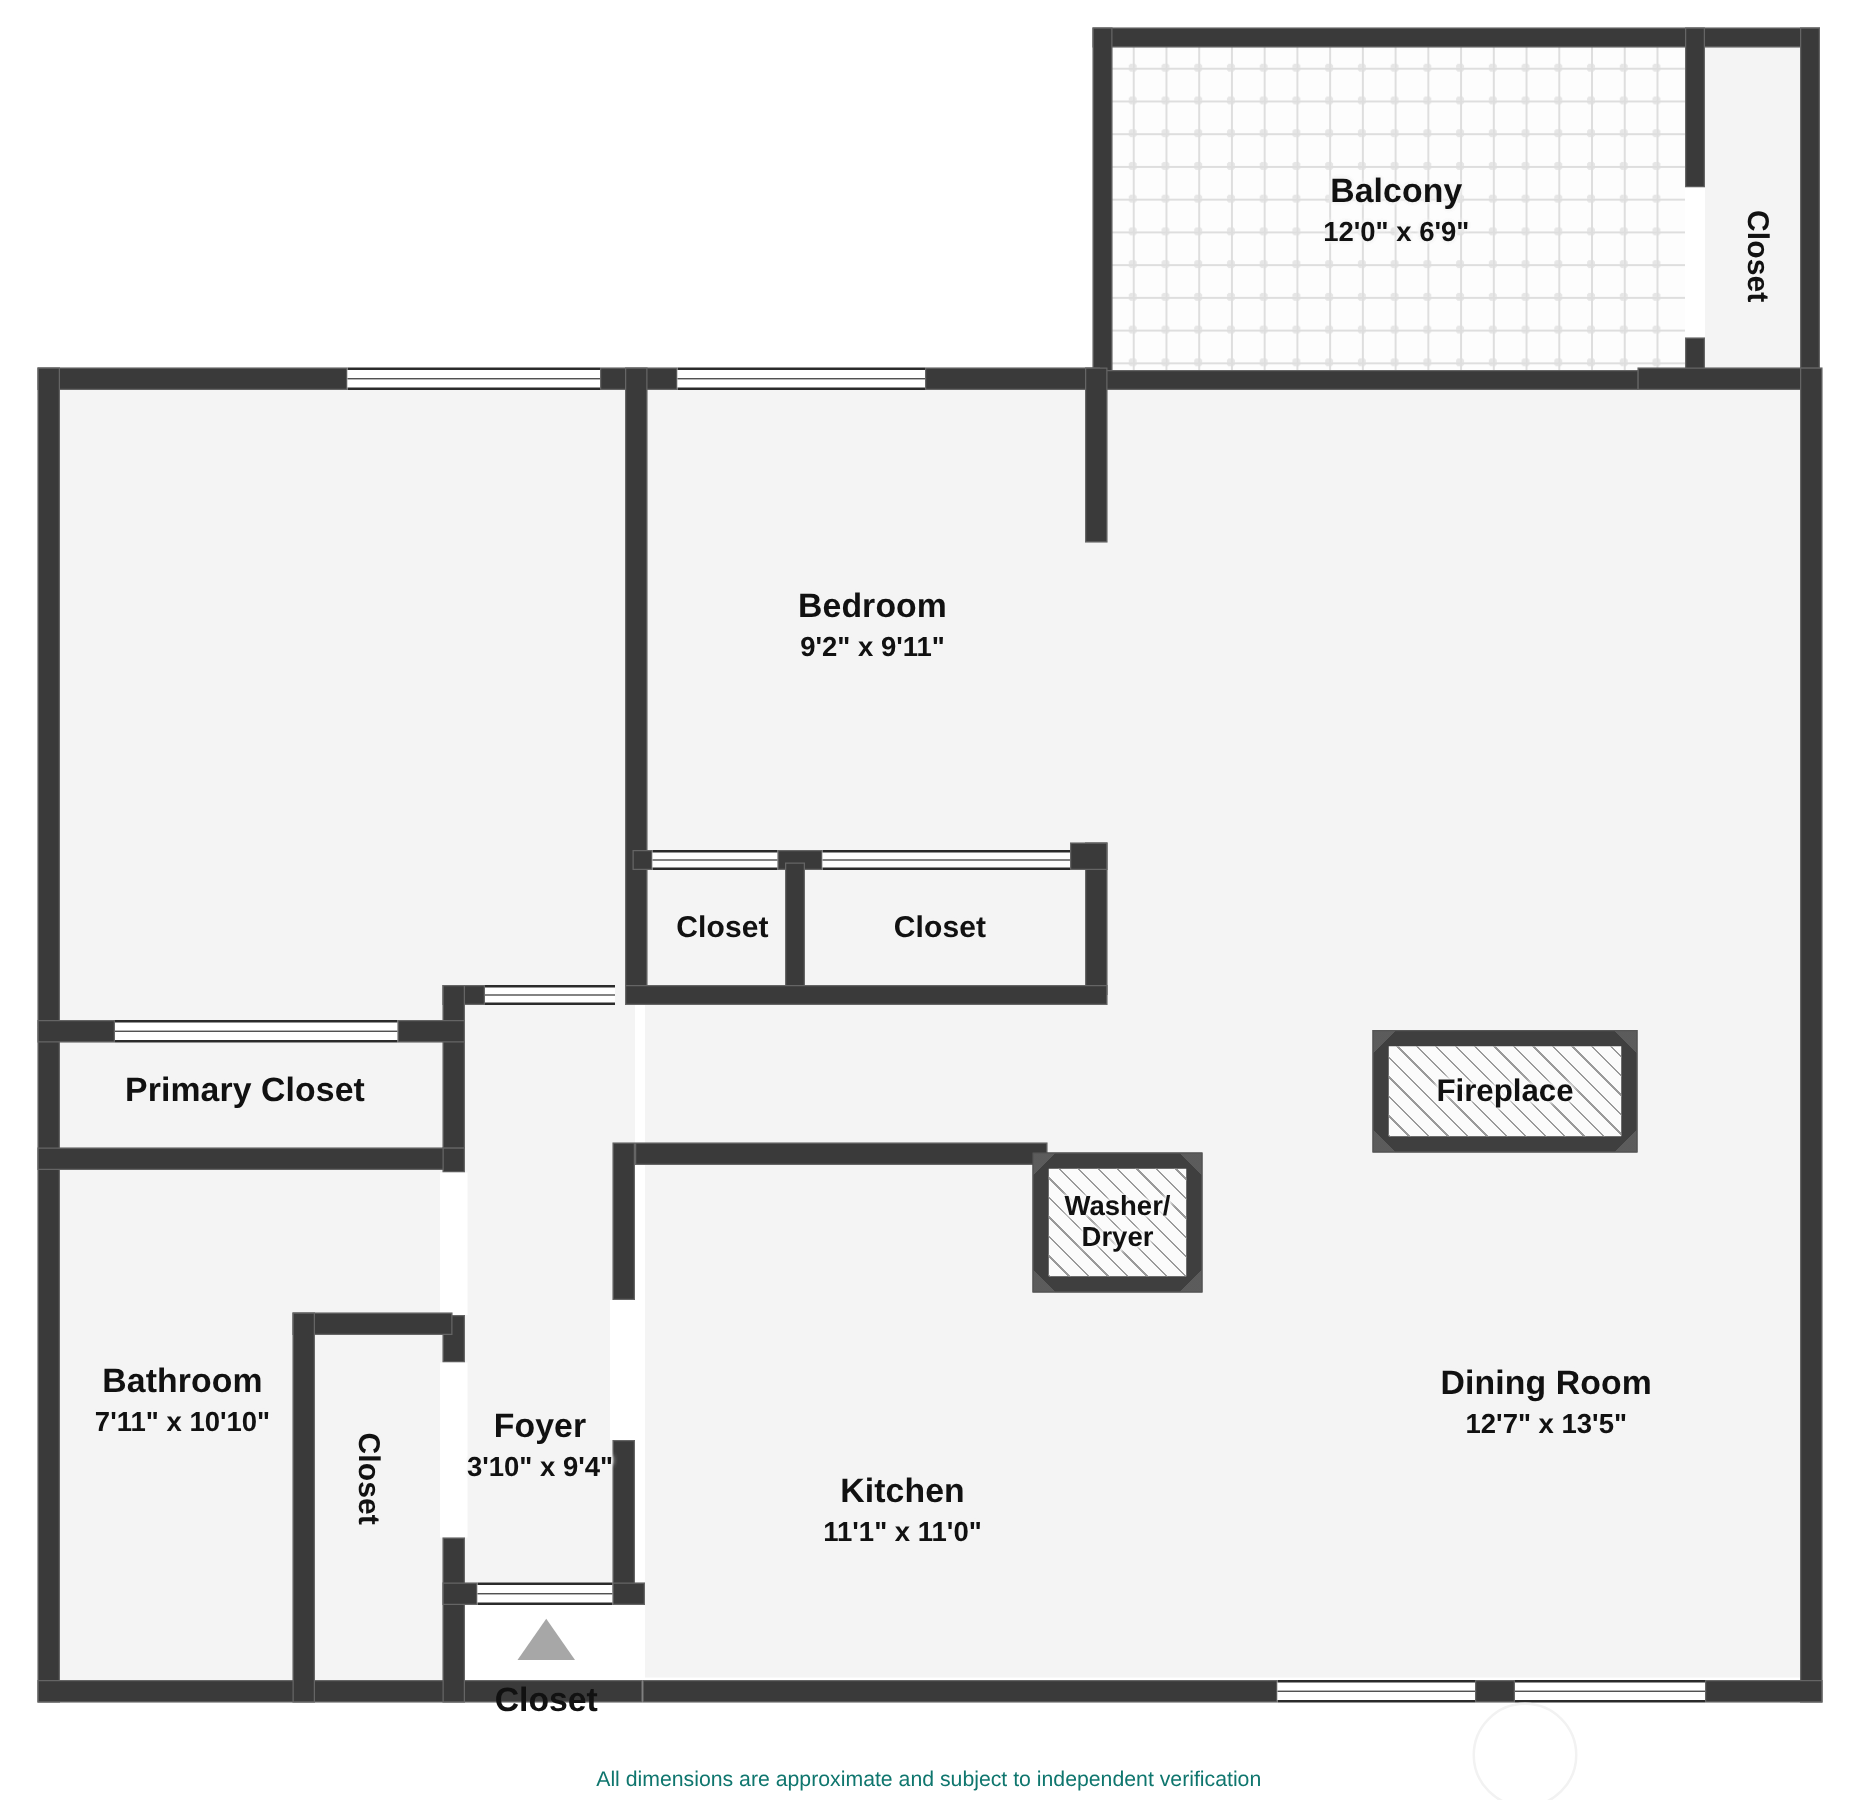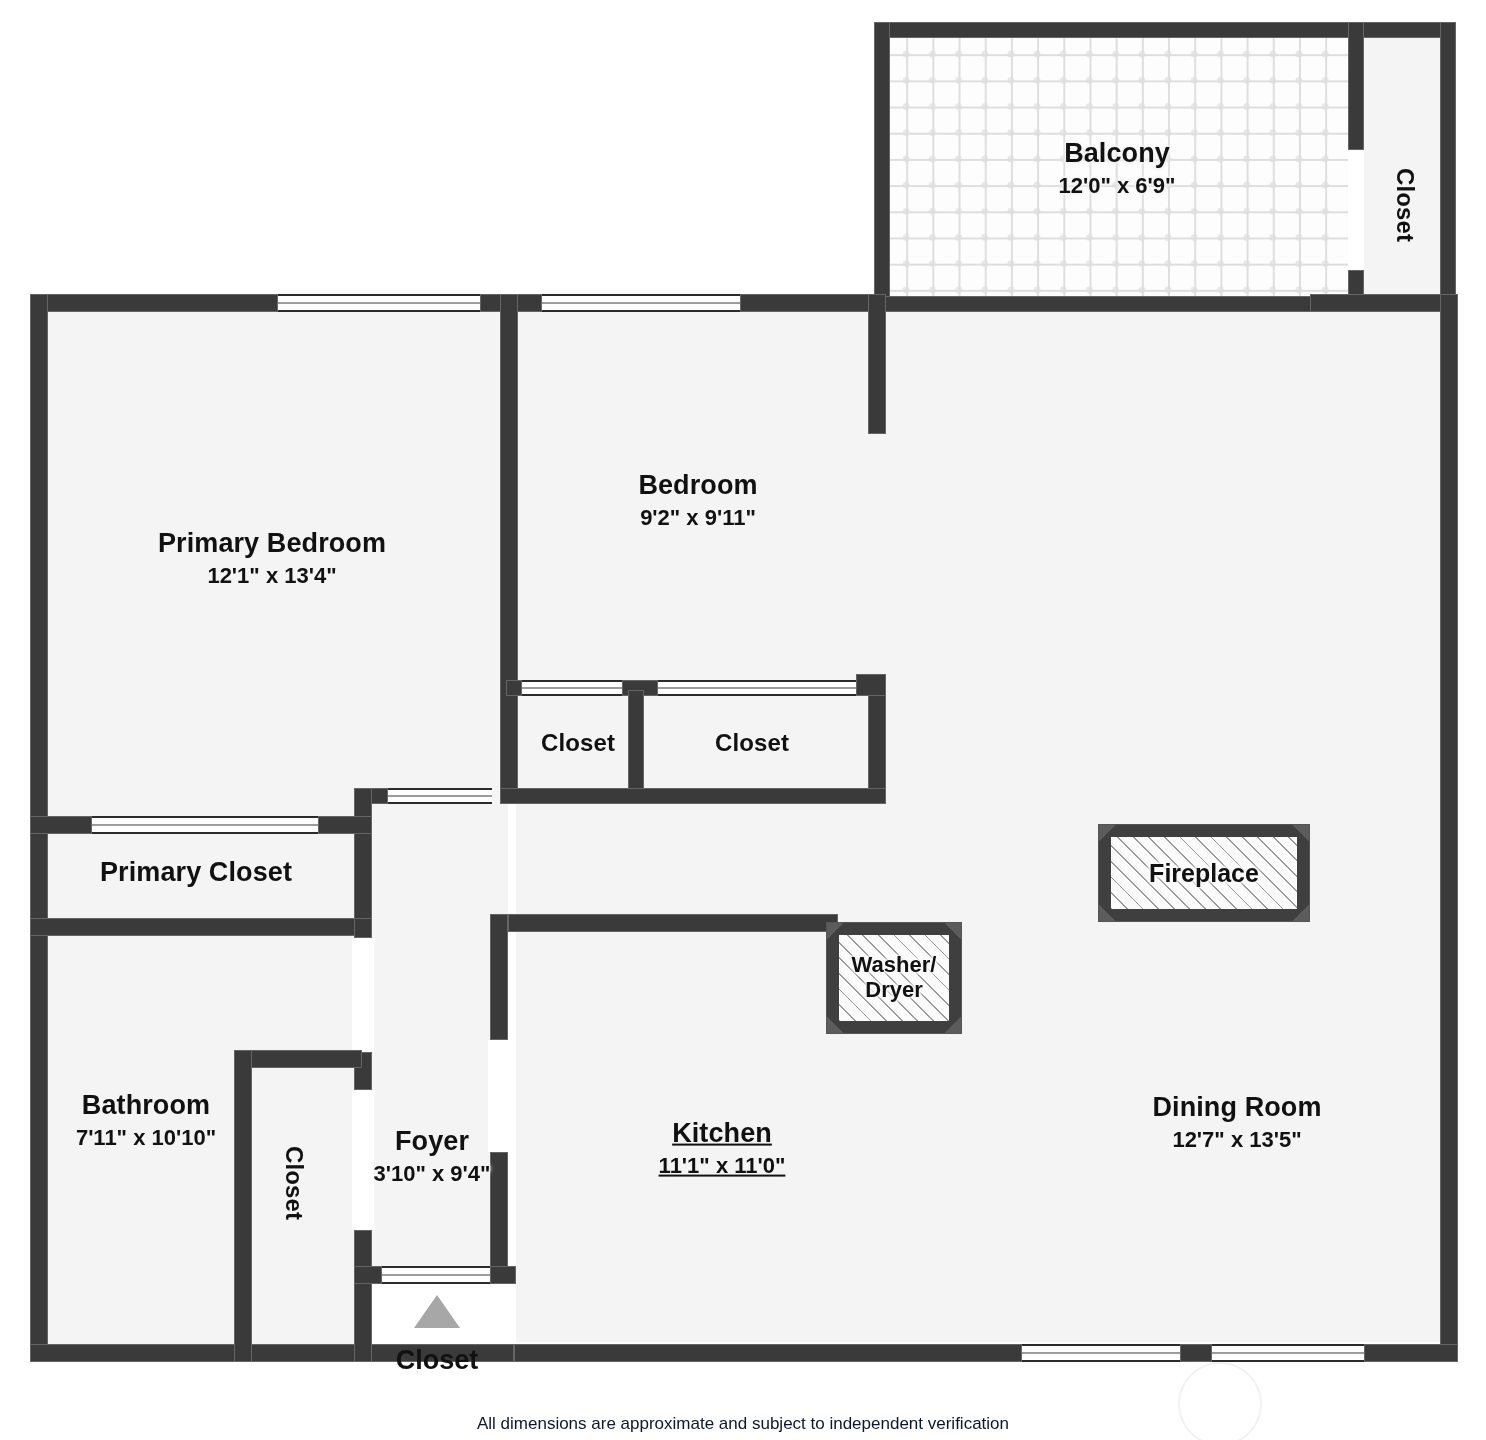--- a/index.html
+++ b/index.html
@@ -156,21 +156,21 @@
     border:2px solid #f2f2f2;
     border-radius:50%;
   }
 
   
   .footer{
     position:absolute;
     left:0;right:0;
     text-align:center;
     font-size:17px;
-    color:#0f172a;
+    color:#0f766e;
     font-family:"Liberation Sans","DejaVu Sans",sans-serif;
   }
 </style>
 </head>
 <body>
 
 <div id="plan">
 
   <div class="tile" style="left:880px;top:28px;width:470px;height:280px;"></div>
 
@@ -287,24 +287,20 @@
 
   <div class="label ctr" style="left:1117px;top:168px;text-align:center;">
     <span class="name">Balcony</span>
     <span class="dim">12'0" x 6'9"</span>
   </div>
 
   <div class="label vert rot-cw small" style="left:1405px;top:205px;">
     <span class="name">Closet</span>
   </div>
 
-  <div class="label ctr" style="left:272px;top:558px;">
-    <span class="name">Primary Bedroom</span>
-    <span class="dim">12'1" x 13'4"</span>
-  </div>
 
   <div class="label ctr" style="left:698px;top:500px;">
     <span class="name">Bedroom</span>
     <span class="dim">9'2" x 9'11"</span>
   </div>
 
 
   <div class="label ctr small" style="left:578px;top:743px;">
     <span class="name">Closet</span>
   </div>
@@ -324,21 +320,21 @@
 
   <div class="label vert rot-cw small" style="left:294px;top:1183px;">
     <span class="name">Closet</span>
   </div>
 
   <div class="label ctr" style="left:432px;top:1156px;">
     <span class="name">Foyer</span>
     <span class="dim">3'10" x 9'4"</span>
   </div>
 
-  <div class="label ctr" style="left:722px;top:1148px;text-decoration:underline;">
+  <div class="label ctr" style="left:722px;top:1208px;">
     <span class="name">Kitchen</span>
     <span class="dim">11'1" x 11'0"</span>
   </div>
 
   <div class="label ctr" style="left:1213px;top:1122px;margin-left:24px;">
     <span class="name">Dining Room</span>
     <span class="dim">12'7" x 13'5"</span>
   </div>
 
   <div class="entry-arrow" style="left:414px;top:1295px;"></div>

